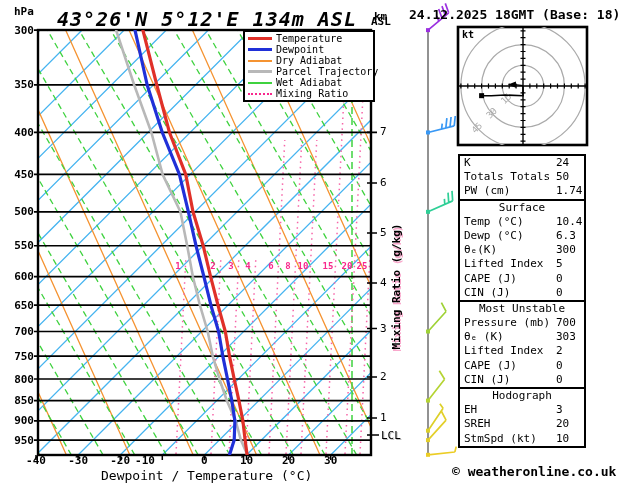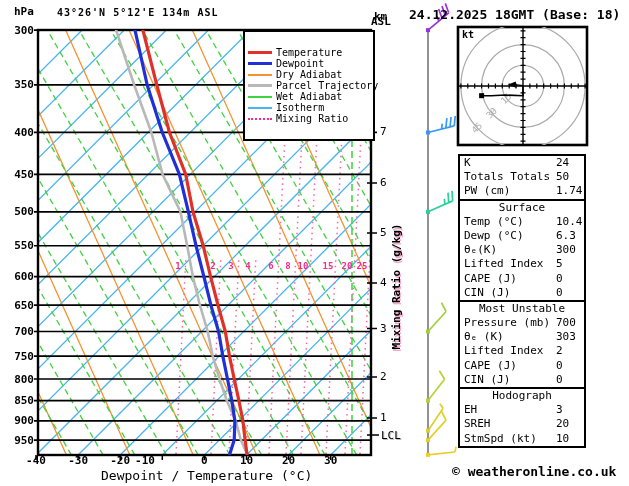--- a/index.html
+++ b/index.html
@@ -1,31 +1,31 @@
 <!DOCTYPE html>
 <html><head>
 <meta charset="utf-8">
 <style>
   html,body{margin:0;padding:0;background:#fff;}
   .page{position:relative;width:629px;height:486px;background:#fff;overflow:hidden;
         font-family:"DejaVu Sans Mono","Liberation Mono",monospace;color:#000;}
   .abs{position:absolute;}
   .b{font-weight:bold;}
-  .title{font-size:10px;letter-spacing:1px;white-space:pre;}
+  .title{font-size:20px;letter-spacing:1px;white-space:pre;font-style:italic;}
   .datetime{font-size:13px;letter-spacing:0px;white-space:pre;}
   .unit{font-size:11px;}
   .plabel{font-size:11px;font-weight:bold;width:32px;text-align:right;}
   .tlabel{font-size:11px;font-weight:bold;width:44px;text-align:center;}
   .kmlabel{font-size:11px;}
   .mixval{font-size:9px;font-weight:bold;color:#f8288c;width:24px;text-align:center;}
   .xaxis-title{font-size:13px;white-space:pre;}
   .mixaxis{font-size:11px;font-weight:bold;transform:rotate(-90deg);transform-origin:center;
            text-shadow:-2px 1px 0 #f9a8cc;white-space:pre;}
   .lcl{font-size:11px;text-shadow:1px 1px 0 #bbb;}
-  .legend{border:2px solid #000;background:#fff;padding:15px 3px;}
+  .legend{border:2px solid #000;background:#fff;padding:1px 3px;}
   .legend-row{display:flex;align-items:center;height:11px;}
   .legend-swatch{width:24px;margin-right:4px;flex:none;}
   .legend-label{font-size:10px;white-space:pre;line-height:10px;}
   .infotable{border:2px solid #000;background:#fff;width:124px;}
   .tsection{border-top:2px solid #000;}
   .tsection:first-child{border-top:none;}
   .trow{position:relative;height:14.2px;font-size:11px;line-height:14.2px;white-space:pre;}
   .trow .lab{position:absolute;left:4px;top:0;}
   .trow .val{position:absolute;left:96px;top:0;}
   .thead{text-align:center;}
@@ -128,24 +128,20 @@
       </div>
       <div class="legend-row" style="">
         <div class="legend-swatch" style="border-top: 3.5px solid rgb(184, 184, 184);"></div>
         <div class="legend-label" style="">Parcel Trajectory</div>
       </div>
       <div class="legend-row" style="">
         <div class="legend-swatch" style="border-top: 2px solid rgb(63, 210, 63);"></div>
         <div class="legend-label" style="">Wet Adiabat</div>
       </div>
       <div class="legend-row" style="">
-        <div class="legend-swatch" style="border-top: 2px solid rgb(70, 180, 240);"></div>
-        <div class="legend-label" style="">Isotherm</div>
-      </div>
-      <div class="legend-row" style="">
         <div class="legend-swatch" style="border-top: 2.5px dotted rgb(248, 40, 140);"></div>
         <div class="legend-label" style="">Mixing Ratio</div>
       </div>
     </div>
 
   <div id="pressure-labels">
       <div class="abs plabel" style="left:2px;top:23.635426235210616px;">300</div>
       <div class="abs plabel" style="left:2px;top:78.46682304976616px;">350</div>
       <div class="abs plabel" style="left:2px;top:125.96393940630901px;">400</div>
       <div class="abs plabel" style="left:2px;top:167.85936518928452px;">450</div>

